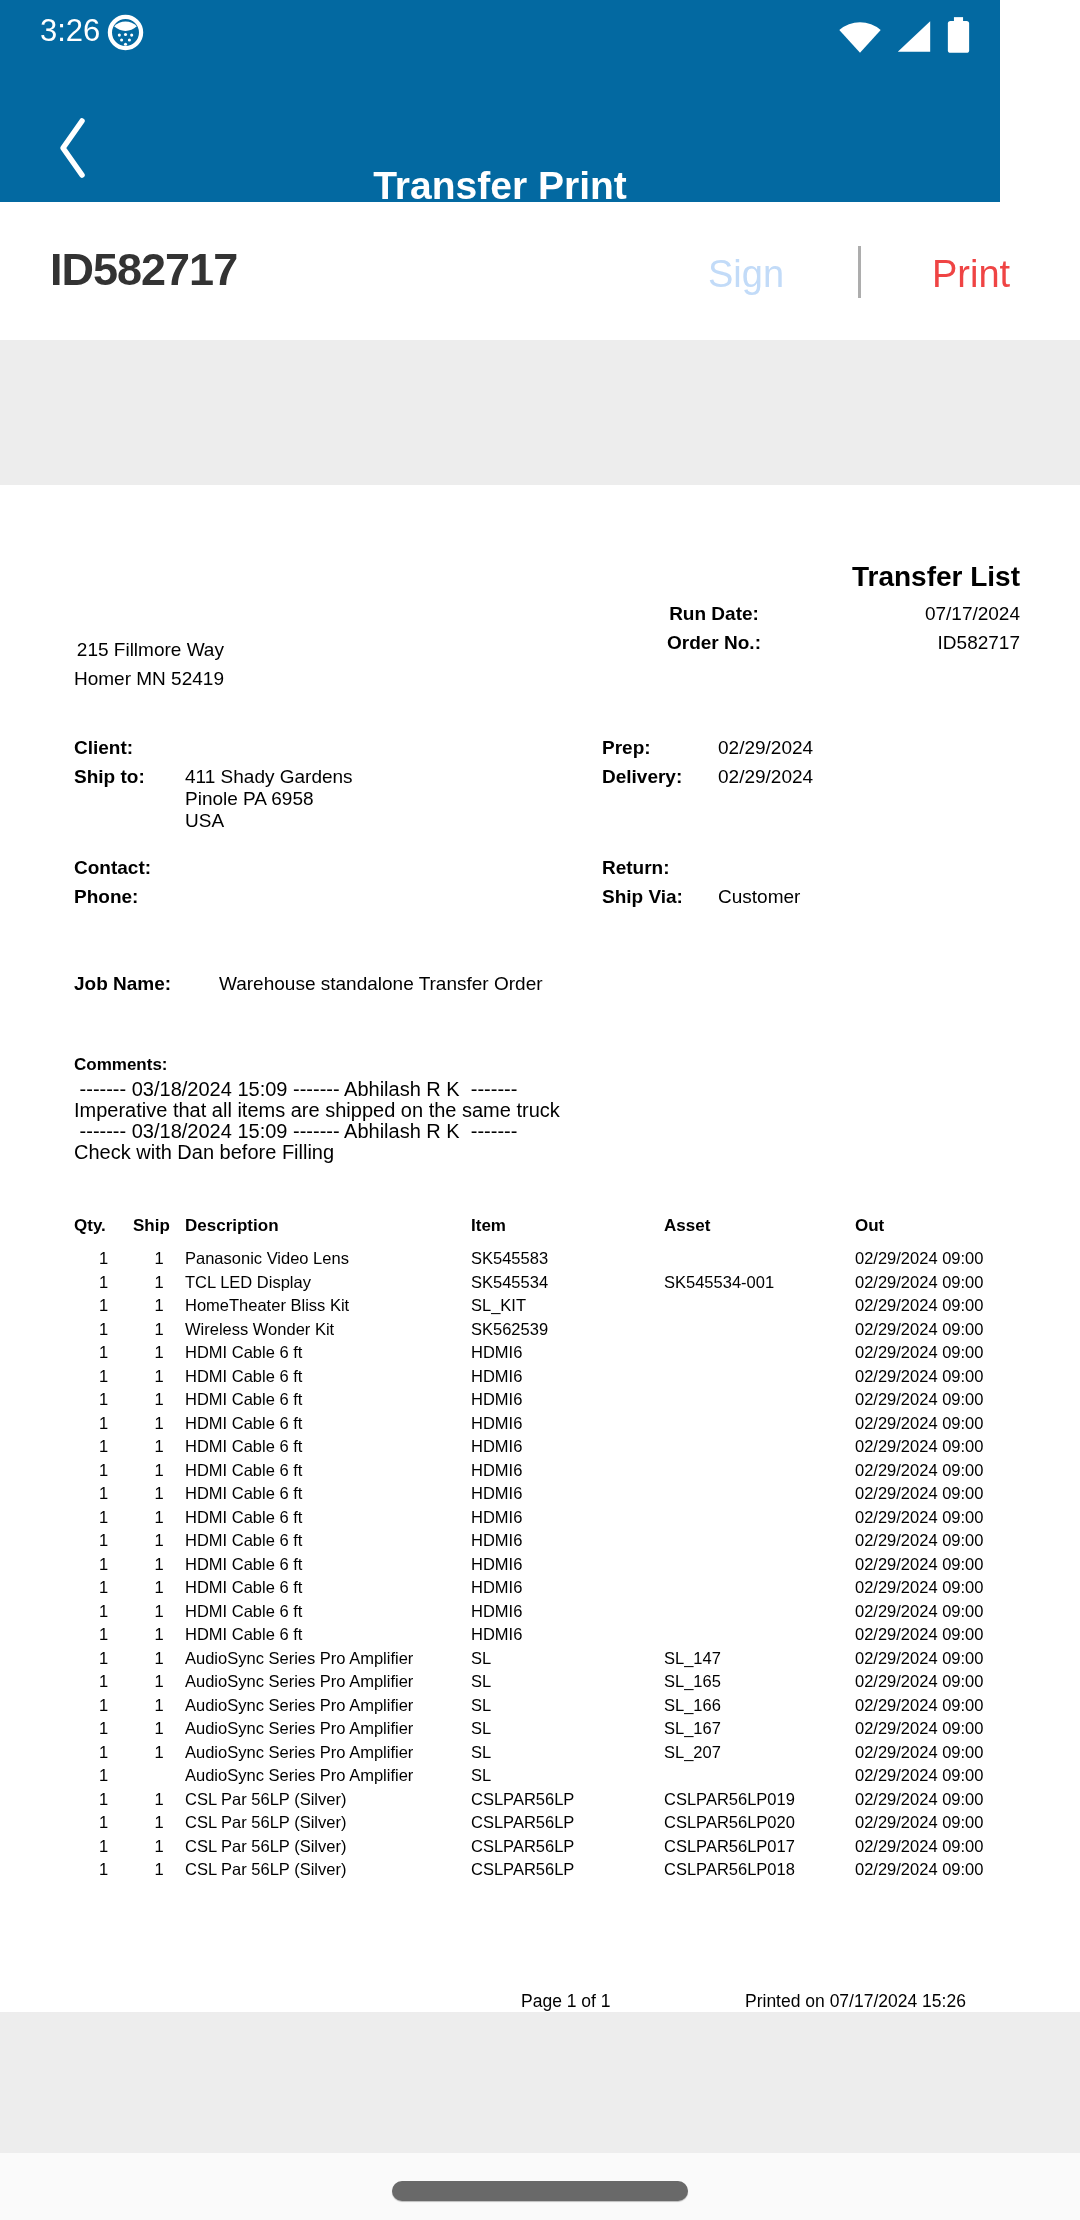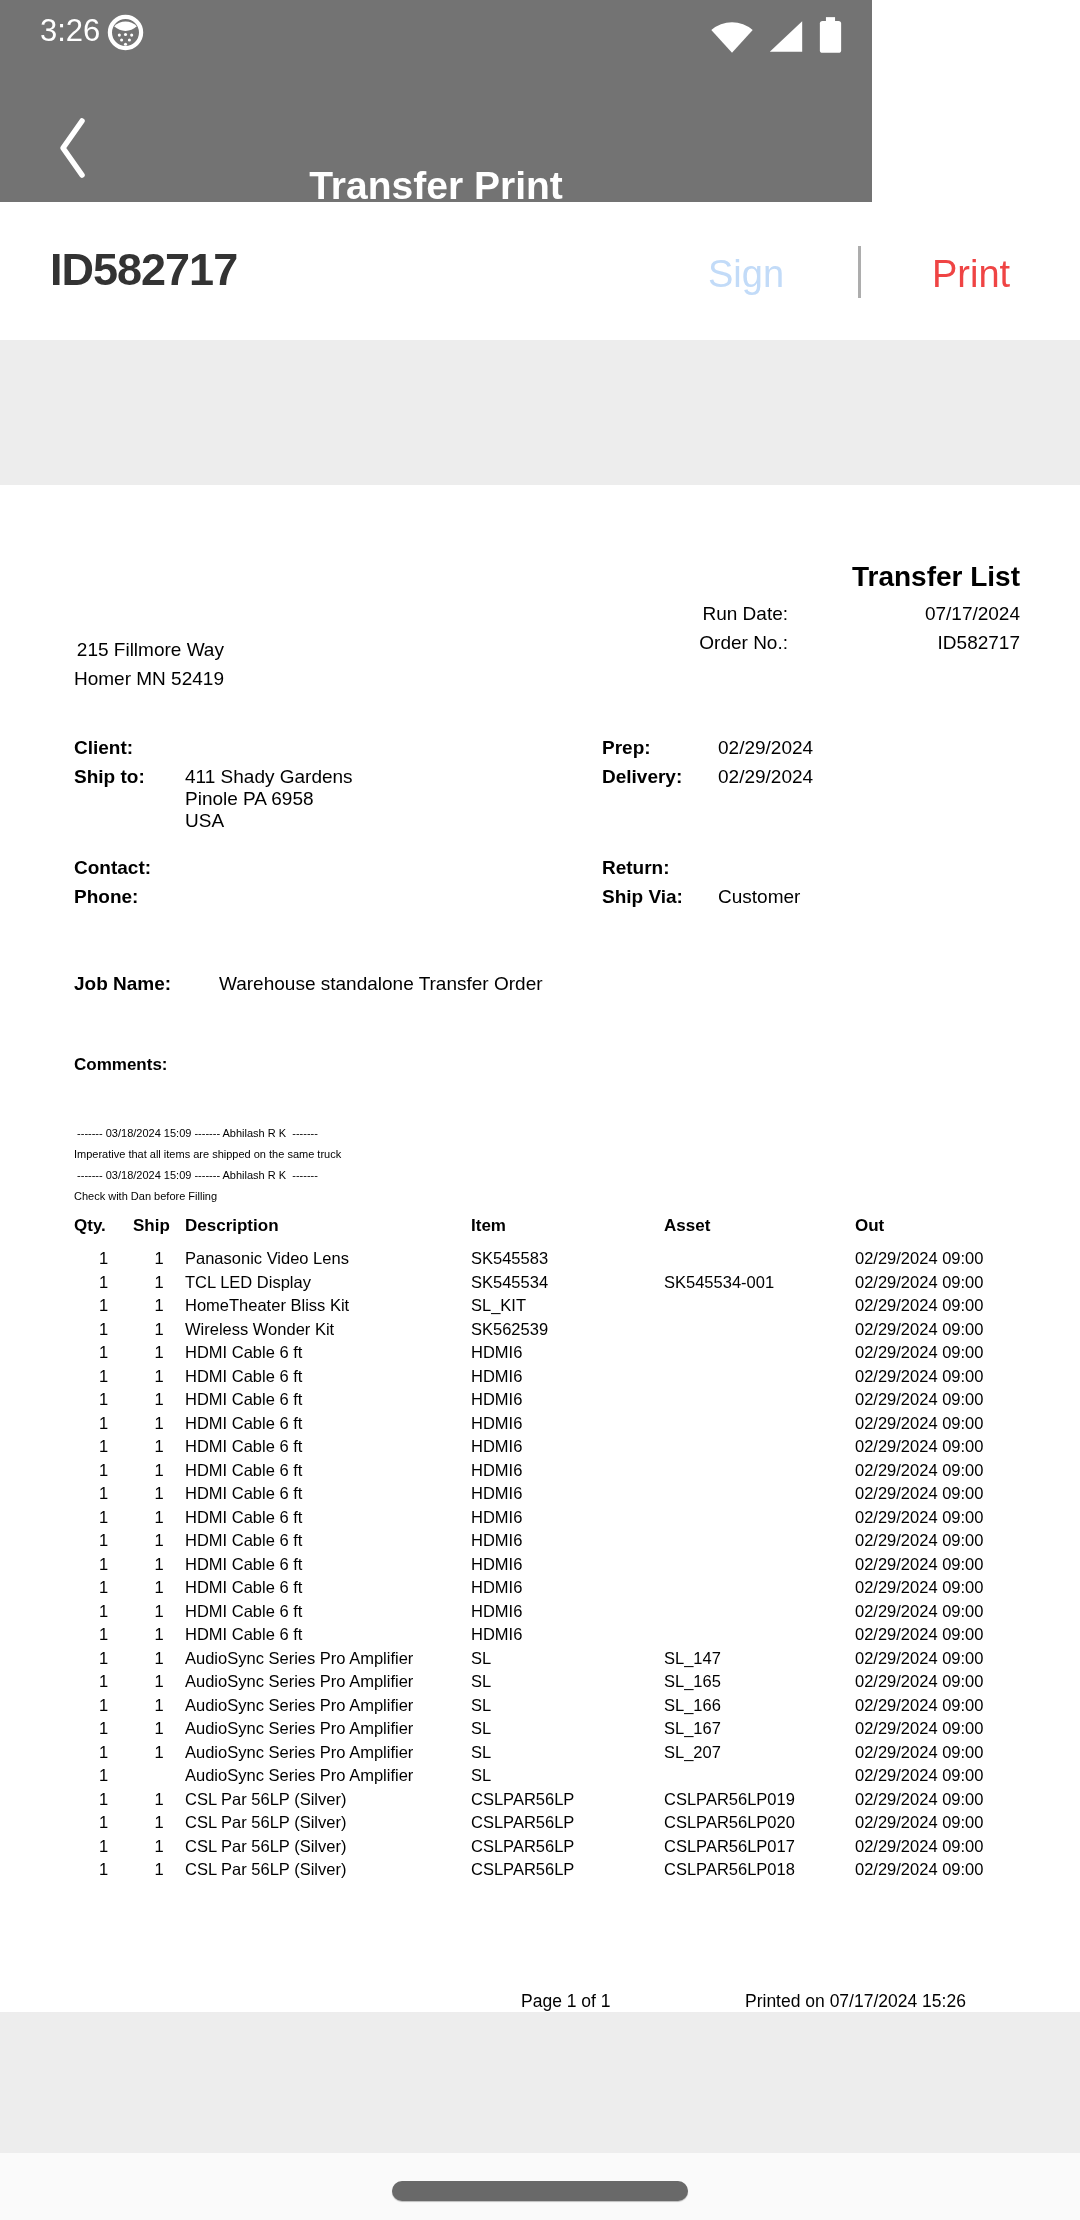--- a/index.html
+++ b/index.html
@@ -1,20 +1,20 @@
 <!DOCTYPE html>
 <html><head>
 <meta charset="utf-8">
 <style>
   * { box-sizing: border-box; }
   body { margin: 0; background: #fff; font-family: "Liberation Sans", sans-serif; }
   .screen { position: relative; width: 1080px; height: 2220px; background: #fff; overflow: hidden; }
 
   
-  .blue-header { position: absolute; top: 0; left: 0; width: 872px; height: 202px; background: #737373; padding-left: 12px; }
+  .blue-header { position: absolute; top: 0; left: 0; width: 1000px; height: 202px; background: #0369a1; padding-left: 12px; }
   .status-time { position: absolute; left: 40px; top: 13px; color: #fff; font-size: 31px; font-weight: 400; }
   .bug-icon { position: absolute; left: 106px; top: 13px; }
   .status-right { position: absolute; right: 28px; top: 16px; display: flex; gap: 13px; align-items: flex-end; }
   .back-btn { position: absolute; left: 40px; top: 104px; width: 64px; height: 90px; display: flex; align-items: center; justify-content: center; cursor: pointer; background: transparent; border: none; }
   .appbar-title { position: absolute; left: 0; top: 124px; width: 100%; text-align: center; color: #fff; font-size: 39px; font-weight: 700; margin-top: 40px; }
 
   
   .toolbar { position: absolute; top: 202px; left: 0; width: 1080px; height: 138px; background: #fff; }
   .order-id { position: absolute; left: 50px; top: 42px; font-size: 45px; font-weight: 700; color: #333; letter-spacing: -1px; }
   .sign-btn { position: absolute; left: 702px; top: 50px; font-size: 38px; color: #C2DBF8; background: none; border: none; font-family: inherit; }
@@ -22,30 +22,30 @@
   .print-btn { position: absolute; left: 926px; top: 50px; font-size: 38px; color: #ef4444; background: none; border: none; cursor: pointer; font-family: inherit; }
 
   .gray-band-top { position: absolute; top: 340px; left: 0; width: 1080px; height: 145px; background: #EDEDED; }
   .gray-band-bottom { position: absolute; top: 2012px; left: 0; width: 1080px; height: 141px; background: #EDEDED; }
 
   
   .page { position: absolute; top: 485px; left: 0; width: 1080px; height: 1527px; background: #fff; color: #000; }
   .doc-title { position: absolute; right: 60px; top: 76px; font-size: 28px; font-weight: 700; }
   .meta-block { position: absolute; right: 60px; top: 114px; width: 380px; }
   .meta-row { display: grid; grid-template-columns: 1fr 232px; line-height: 29px; font-size: 19px; }
-  .meta-row .meta-label { text-align: right; }
+  .meta-row .meta-label { text-align: center; font-weight: bold; }
   .meta-row .meta-value { text-align: right; }
   .address-block { position: absolute; left: 74px; top: 151px; font-size: 19px; line-height: 28.5px; text-align: right; }
 
   .lbl { font-weight: 700; font-size: 19px; position: absolute; }
   .val { font-size: 19px; position: absolute; }
   .shipto-lines { position: absolute; left: 185px; top: 281px; font-size: 19px; line-height: 22px; }
 
   .comments-label { position: absolute; left: 74px; top: 570px; font-size: 17px; font-weight: 700; }
-  .comment-lines { position: absolute; left: 74px; top: 594px; font-size: 11px; line-height: 21px; margin-top: 44px; }
+  .comment-lines { position: absolute; left: 74px; top: 594px; font-size: 20px; line-height: 21px; }
   .comment-line { white-space: pre; }
 
   
   .items-table { position: absolute; left: 74px; top: 731px; width: 932px; }
   .thead, .tr { display: grid; grid-template-columns: 59px 52px 286px 193px 191px 1fr; }
   .thead { font-weight: 700; font-size: 17px; height: 31px; }
   .tr { font-size: 16.5px; height: 23.5px; line-height: 23.5px; }
   .td.c0, .td.c1 { text-align: center; }
   .thead span { text-align: left; }
   .td { overflow: hidden; white-space: nowrap; }

